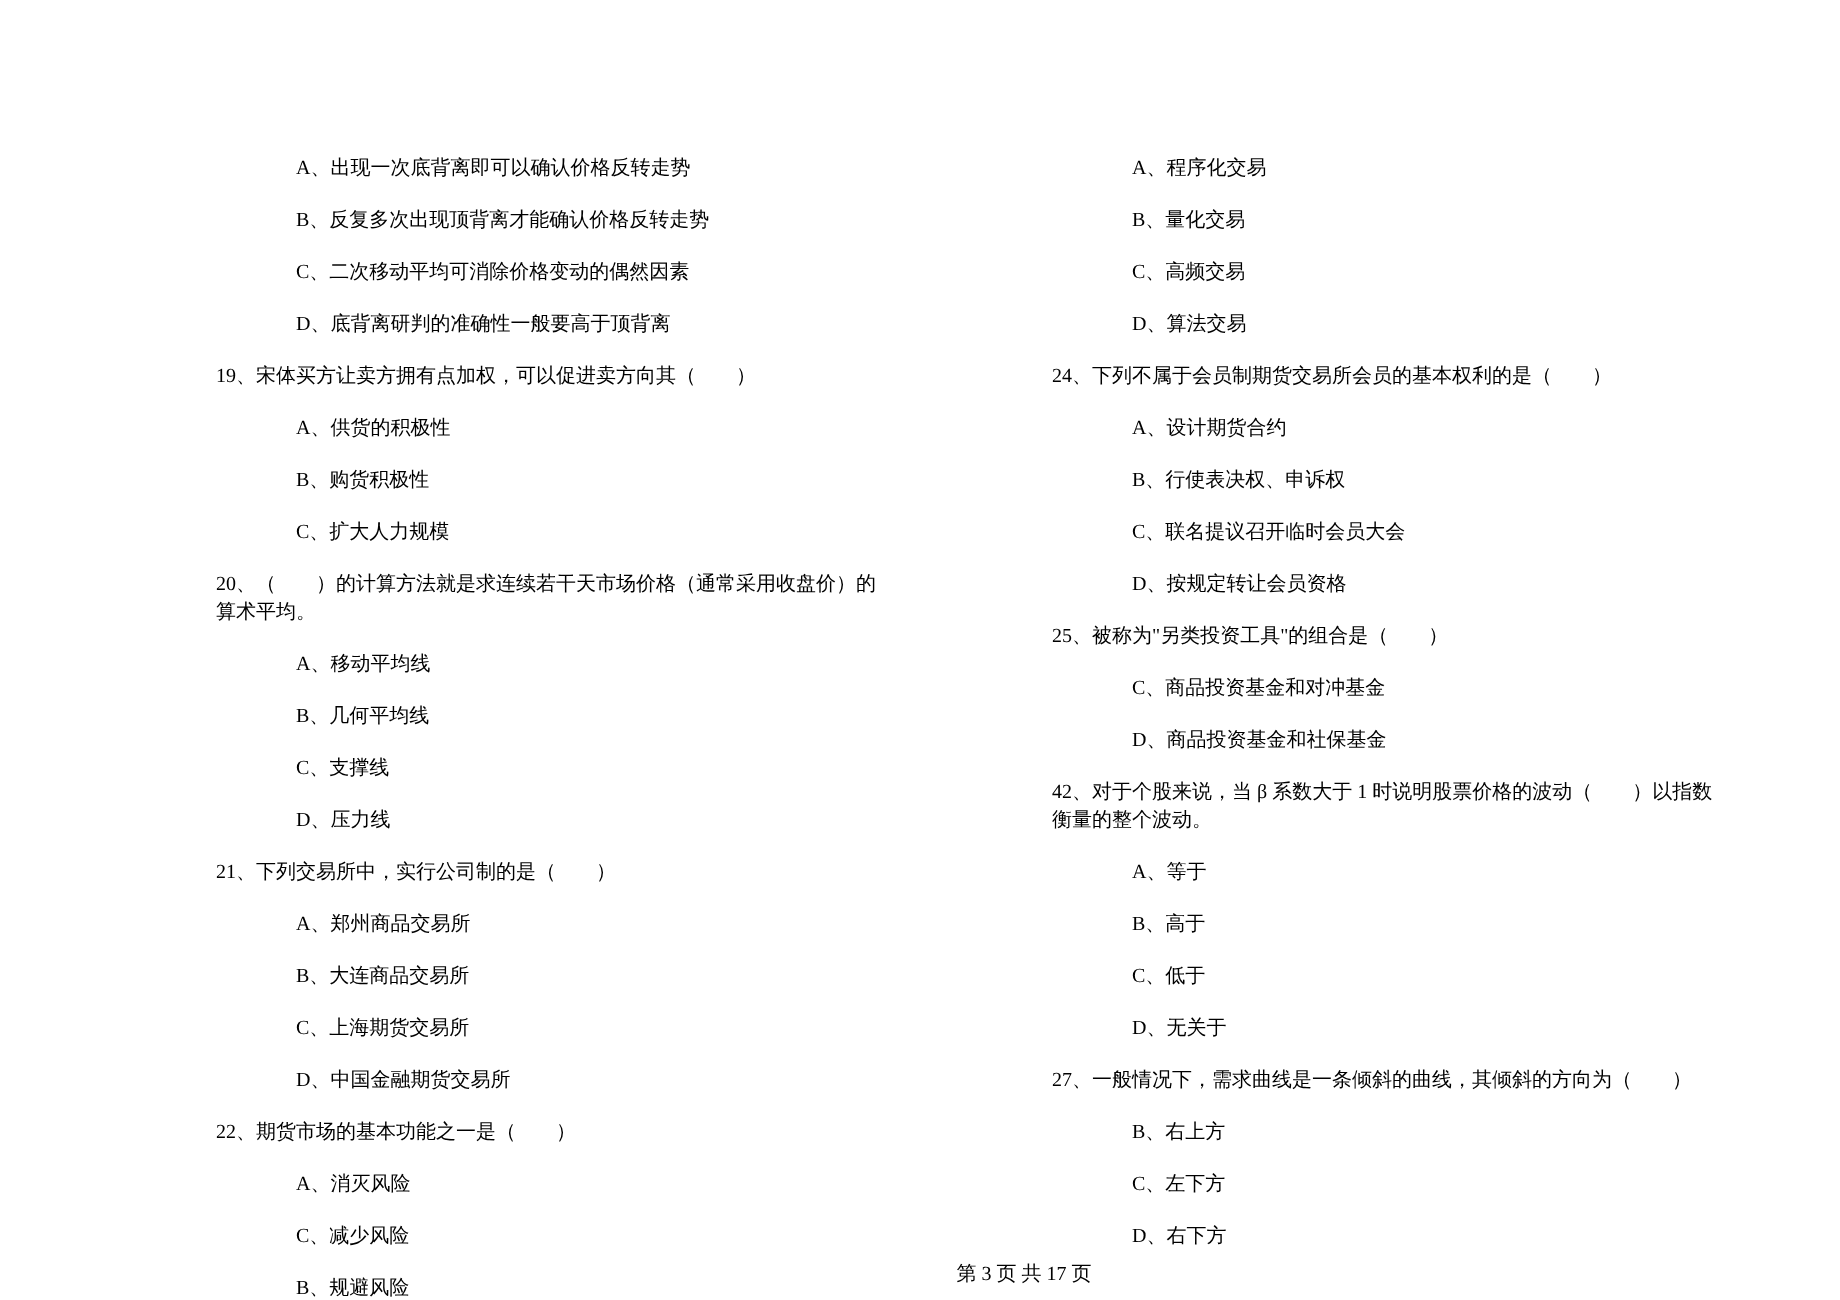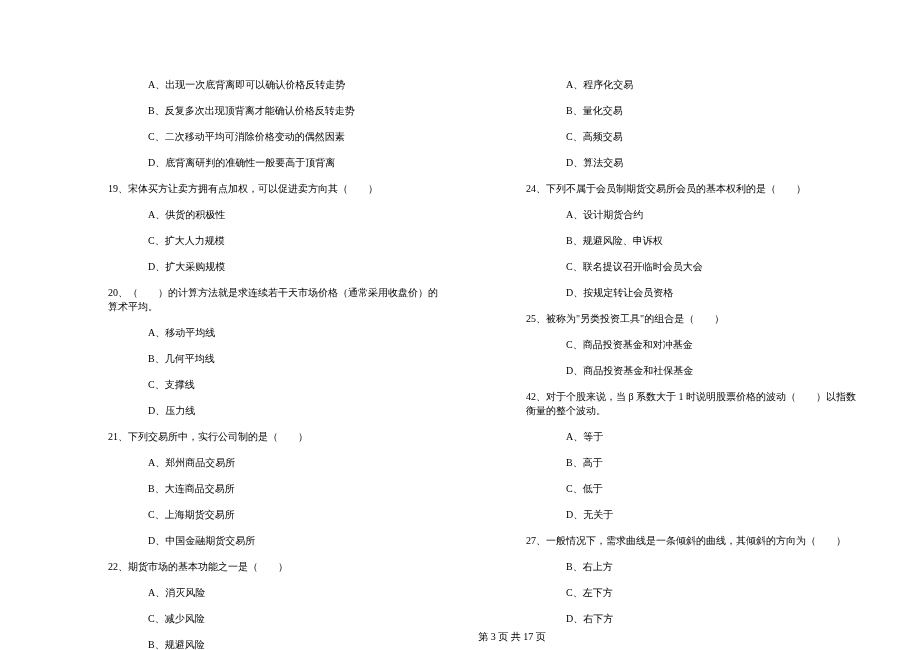--- a/index.html
+++ b/index.html
@@ -48,22 +48,22 @@
 <div class="page-content">
 
   <div class="column">
     <div class="option-line">A、出现一次底背离即可以确认价格反转走势</div>
     <div class="option-line">B、反复多次出现顶背离才能确认价格反转走势</div>
     <div class="option-line">C、二次移动平均可消除价格变动的偶然因素</div>
     <div class="option-line">D、底背离研判的准确性一般要高于顶背离</div>
 
     <div class="question-line">19、宋体买方让卖方拥有点加权，可以促进卖方向其（　　）</div>
     <div class="option-line">A、供货的积极性</div>
+    <div class="option-line">B、购货积极性</div>
     <div class="option-line">C、扩大人力规模</div>
-    <div class="option-line">D、扩大采购规模</div>
 
     <div class="question-line">20、（　　）的计算方法就是求连续若干天市场价格（通常采用收盘价）的算术平均。</div>
     <div class="option-line">A、移动平均线</div>
     <div class="option-line">B、几何平均线</div>
     <div class="option-line">C、支撑线</div>
     <div class="option-line">D、压力线</div>
 
     <div class="question-line">21、下列交易所中，实行公司制的是（　　）</div>
     <div class="option-line">A、郑州商品交易所</div>
     <div class="option-line">B、大连商品交易所</div>
@@ -79,21 +79,21 @@
   </div>
 
   <div class="column">
     <div class="option-line">A、程序化交易</div>
     <div class="option-line">B、量化交易</div>
     <div class="option-line">C、高频交易</div>
     <div class="option-line">D、算法交易</div>
 
     <div class="question-line">24、下列不属于会员制期货交易所会员的基本权利的是（　　）</div>
     <div class="option-line">A、设计期货合约</div>
-    <div class="option-line">B、规避风险、申诉权</div>
+    <div class="option-line">B、行使表决权、申诉权</div>
     <div class="option-line">C、联名提议召开临时会员大会</div>
     <div class="option-line">D、按规定转让会员资格</div>
 
     <div class="question-line">25、被称为"另类投资工具"的组合是（　　）</div>
     <div class="option-line">C、商品投资基金和对冲基金</div>
     <div class="option-line">D、商品投资基金和社保基金</div>
 
     <div class="question-line">42、对于个股来说，当 β 系数大于 1 时说明股票价格的波动（　　）以指数衡量的整个波动。</div>
     <div class="option-line">A、等于</div>
     <div class="option-line">B、高于</div>

